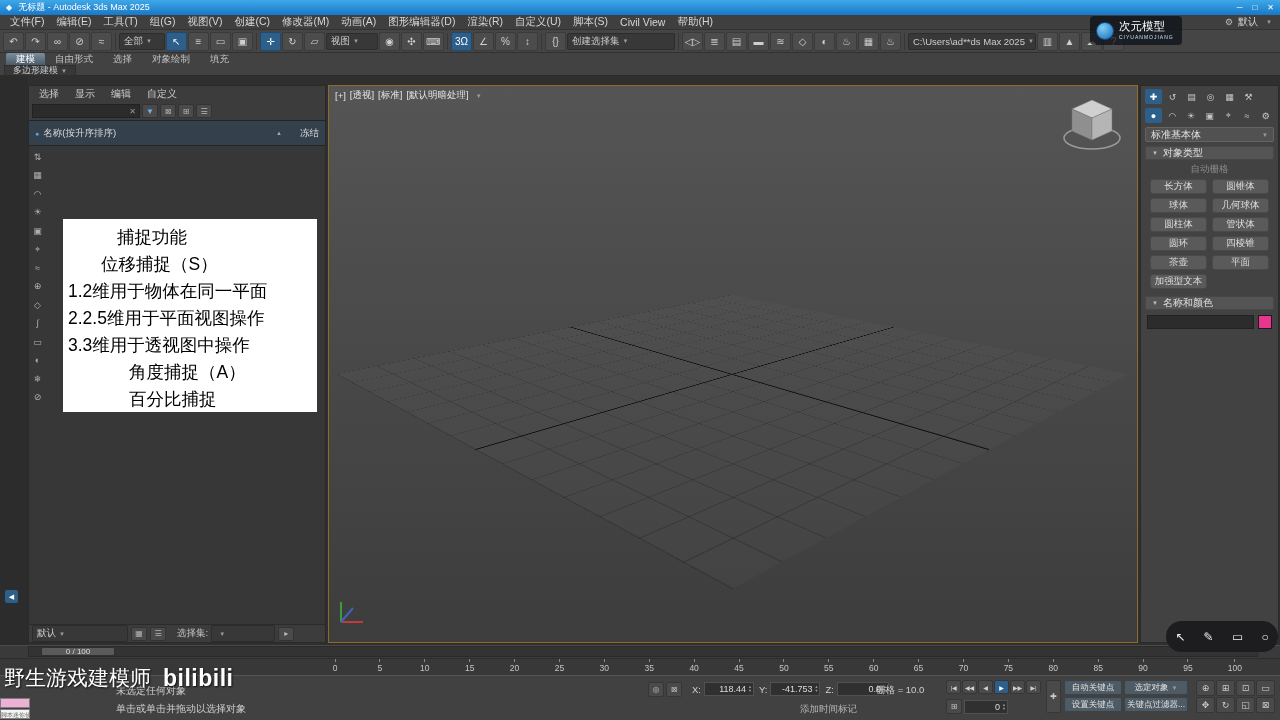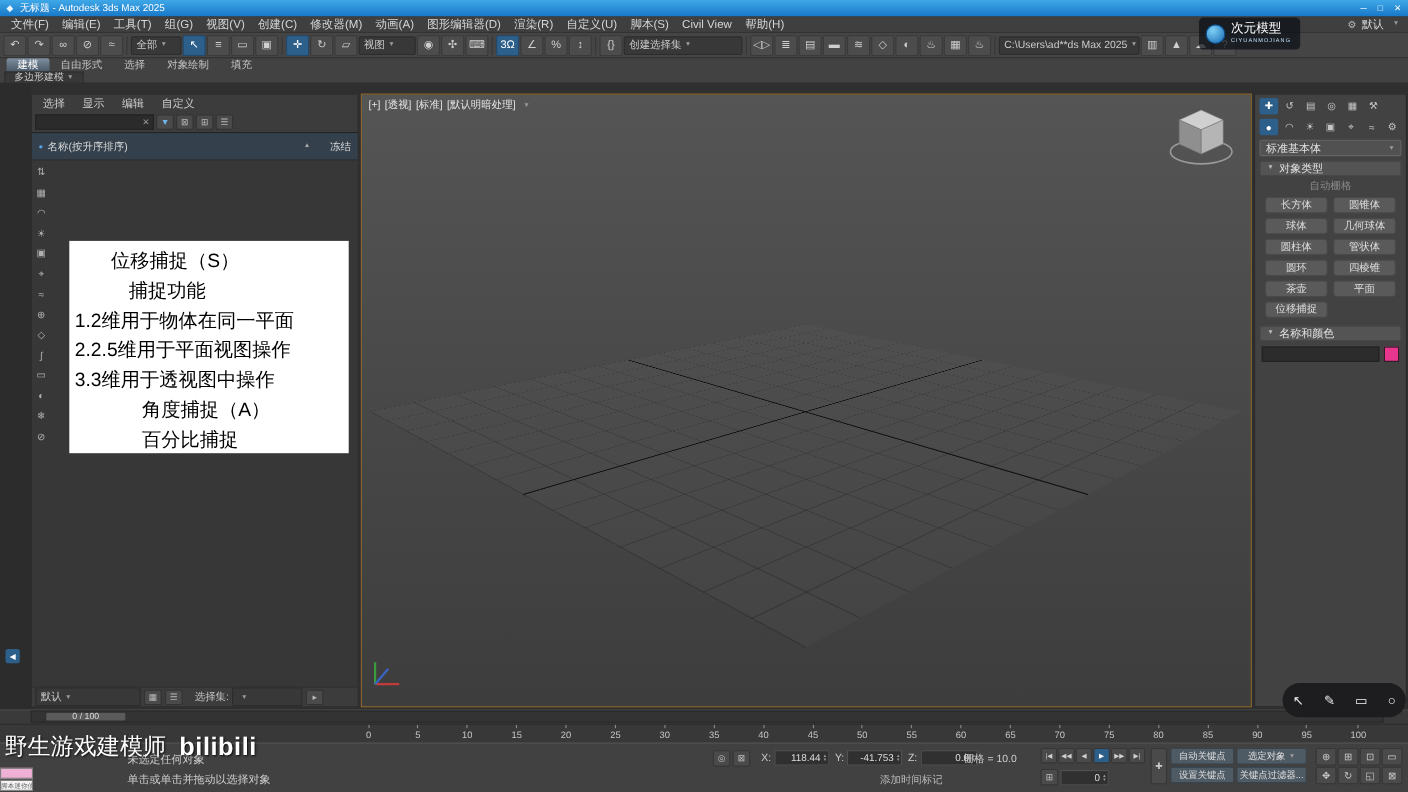--- a/index.html
+++ b/index.html
@@ -387,21 +387,21 @@
         <span class="cp-btn">长方体</span>
         <span class="cp-btn">圆锥体</span>
         <span class="cp-btn">球体</span>
         <span class="cp-btn">几何球体</span>
         <span class="cp-btn">圆柱体</span>
         <span class="cp-btn">管状体</span>
         <span class="cp-btn">圆环</span>
         <span class="cp-btn">四棱锥</span>
         <span class="cp-btn">茶壶</span>
         <span class="cp-btn">平面</span>
-        <span class="cp-btn">位移捕捉</span>
+        <span class="cp-btn">加强型文本</span>
       </div>
     <div class="roll">
         <span class="tri">▼</span>
         <span>名称和颜色</span>
       </div>
     <div class="nc-row">
       <span class="nc-field"></span>
       <span class="nc-swatch" style="background: rgb(232, 54, 143);"></span>
     </div>
   </div>
@@ -496,22 +496,22 @@
         <span class="nav-btn">⊡</span>
         <span class="nav-btn">▭</span>
         <span class="nav-btn">✥</span>
         <span class="nav-btn">↻</span>
         <span class="nav-btn">◱</span>
         <span class="nav-btn">⊠</span>
       </div>
   </div>
 
   <div class="annotation">
+    <div class="a-line ind-a">捕捉功能</div>
     <div class="a-line ind-b">位移捕捉（S）</div>
-    <div class="a-line ind-a">捕捉功能</div>
     <div class="a-line ind-0">1.2维用于物体在同一平面</div>
     <div class="a-line ind-0">2.2.5维用于平面视图操作</div>
     <div class="a-line ind-0">3.3维用于透视图中操作</div>
     <div class="a-line ind-c">角度捕捉（A）</div>
     <div class="a-line ind-c">百分比捕捉</div>
   </div>
 
   <div class="watermark">
     <span class="wm-text">野生游戏建模师</span>
     <span class="wm-logo">bilibili</span>

